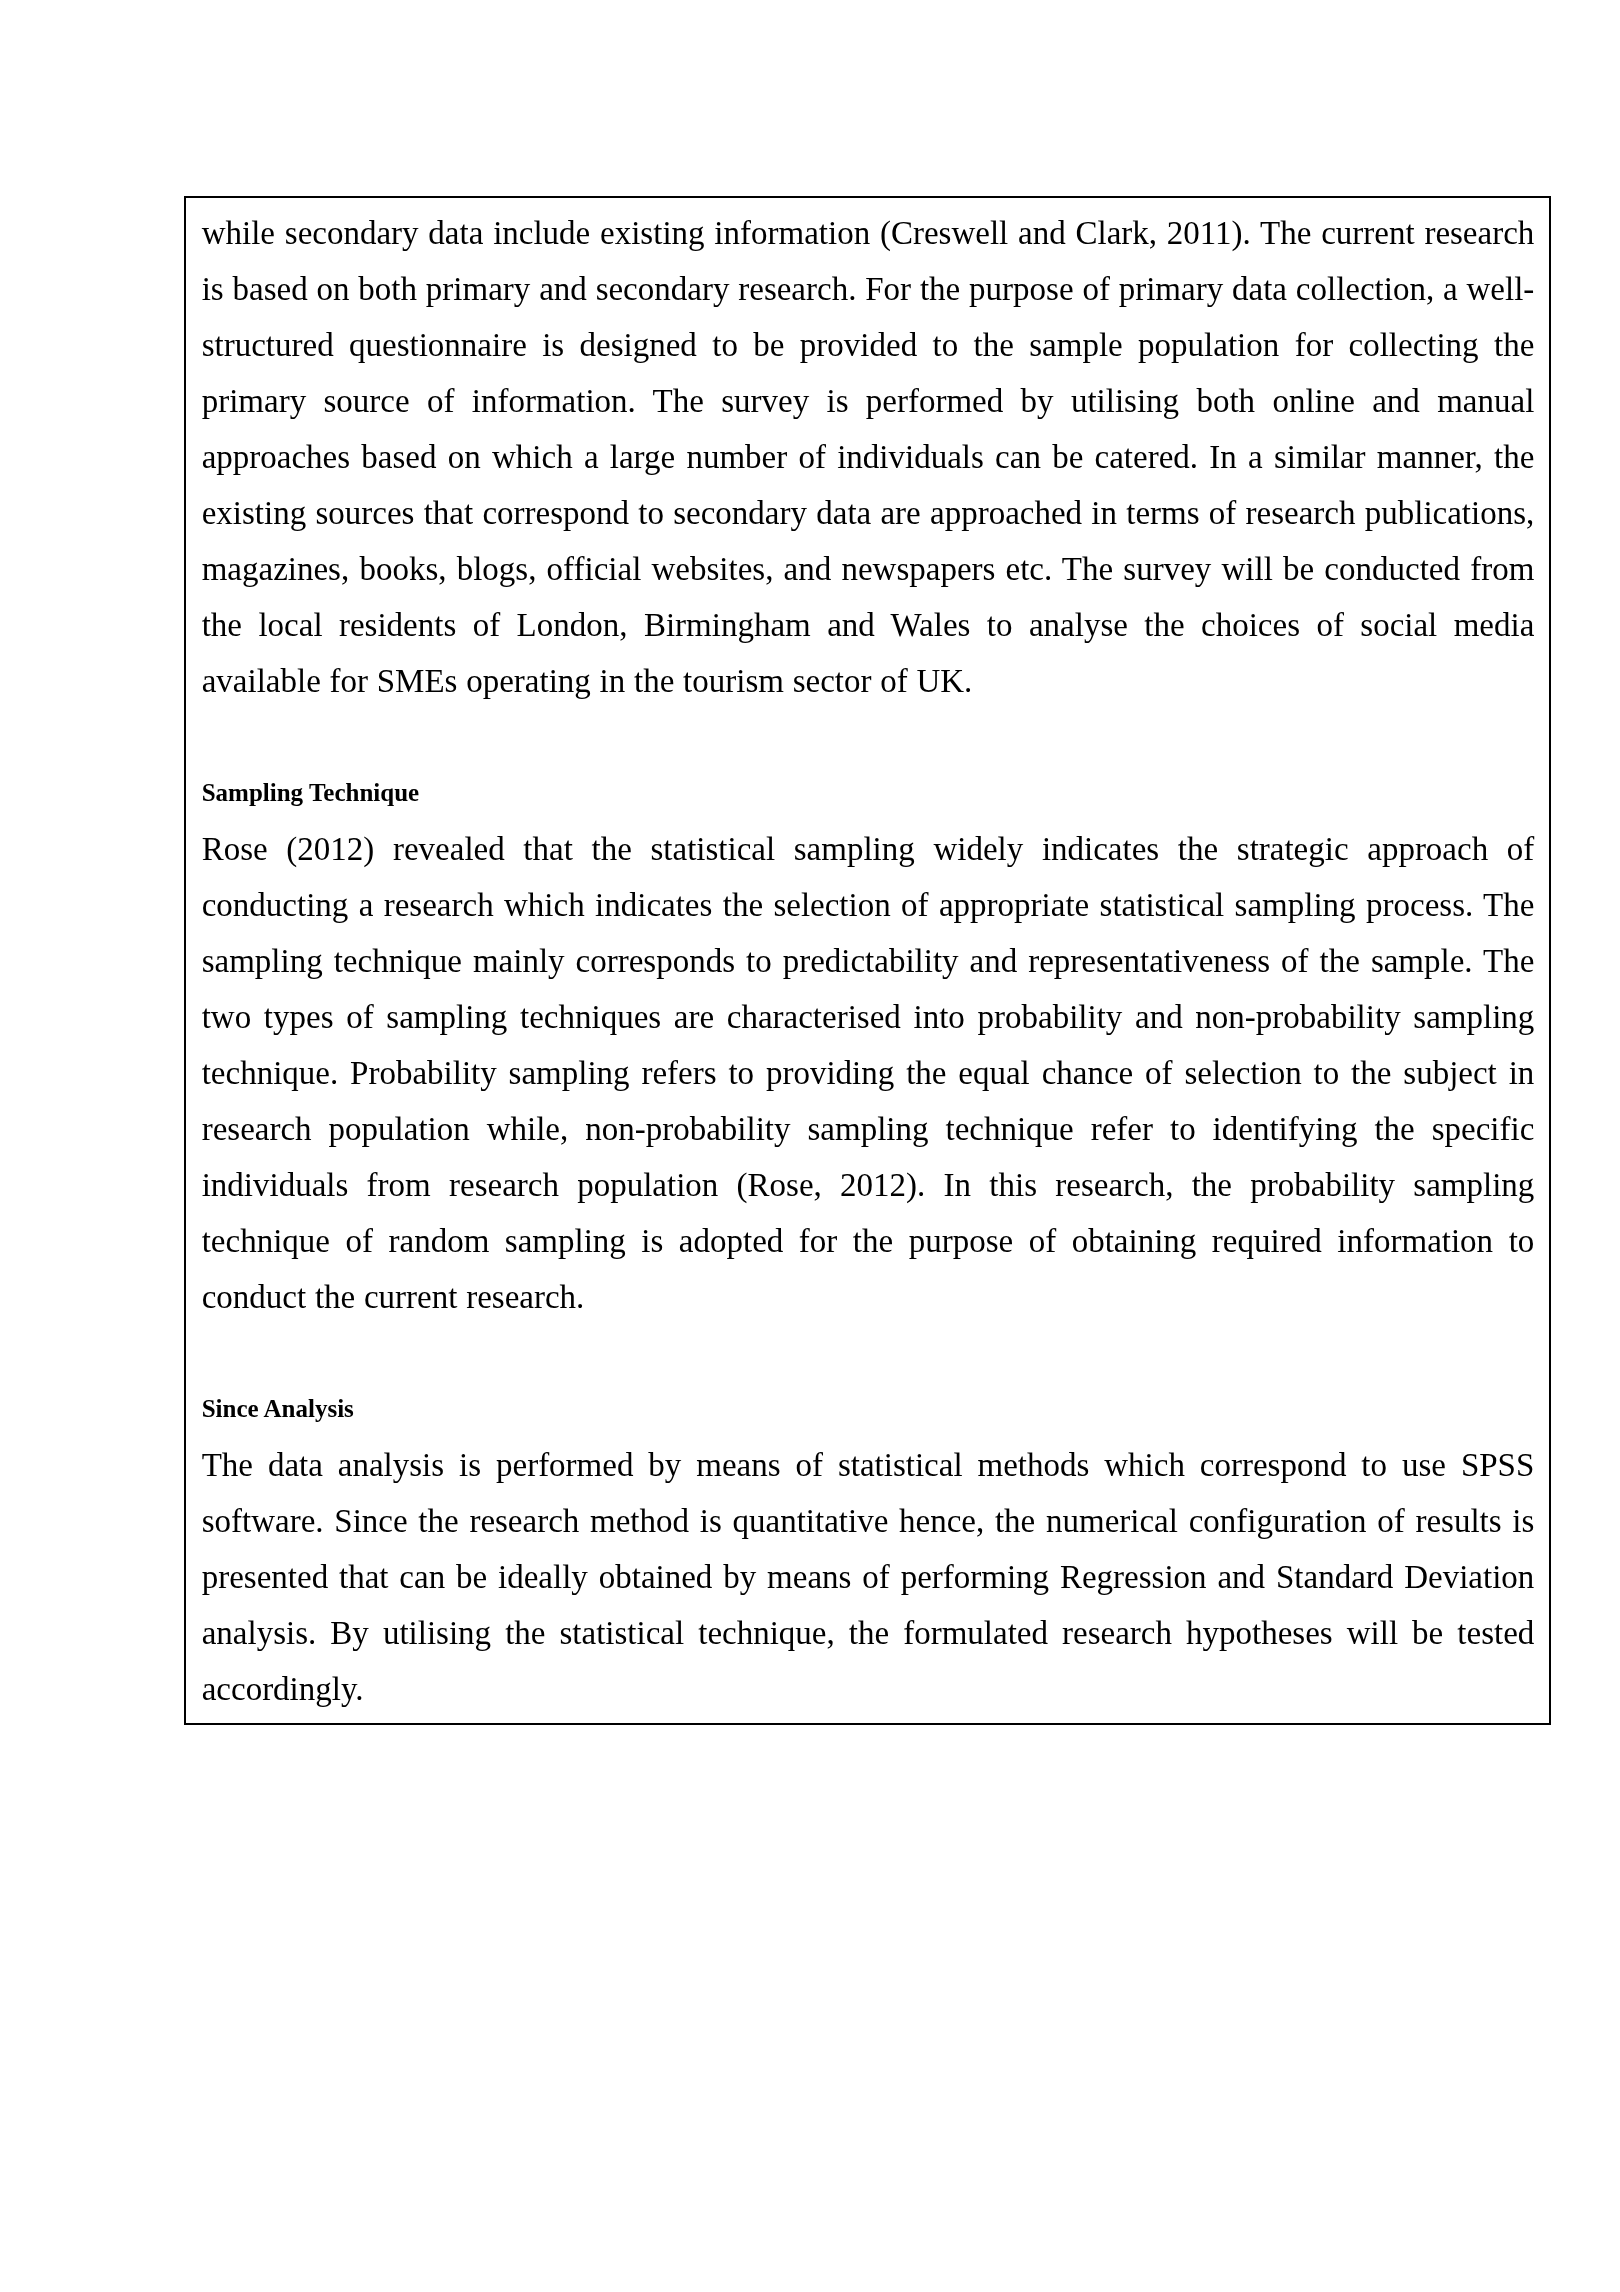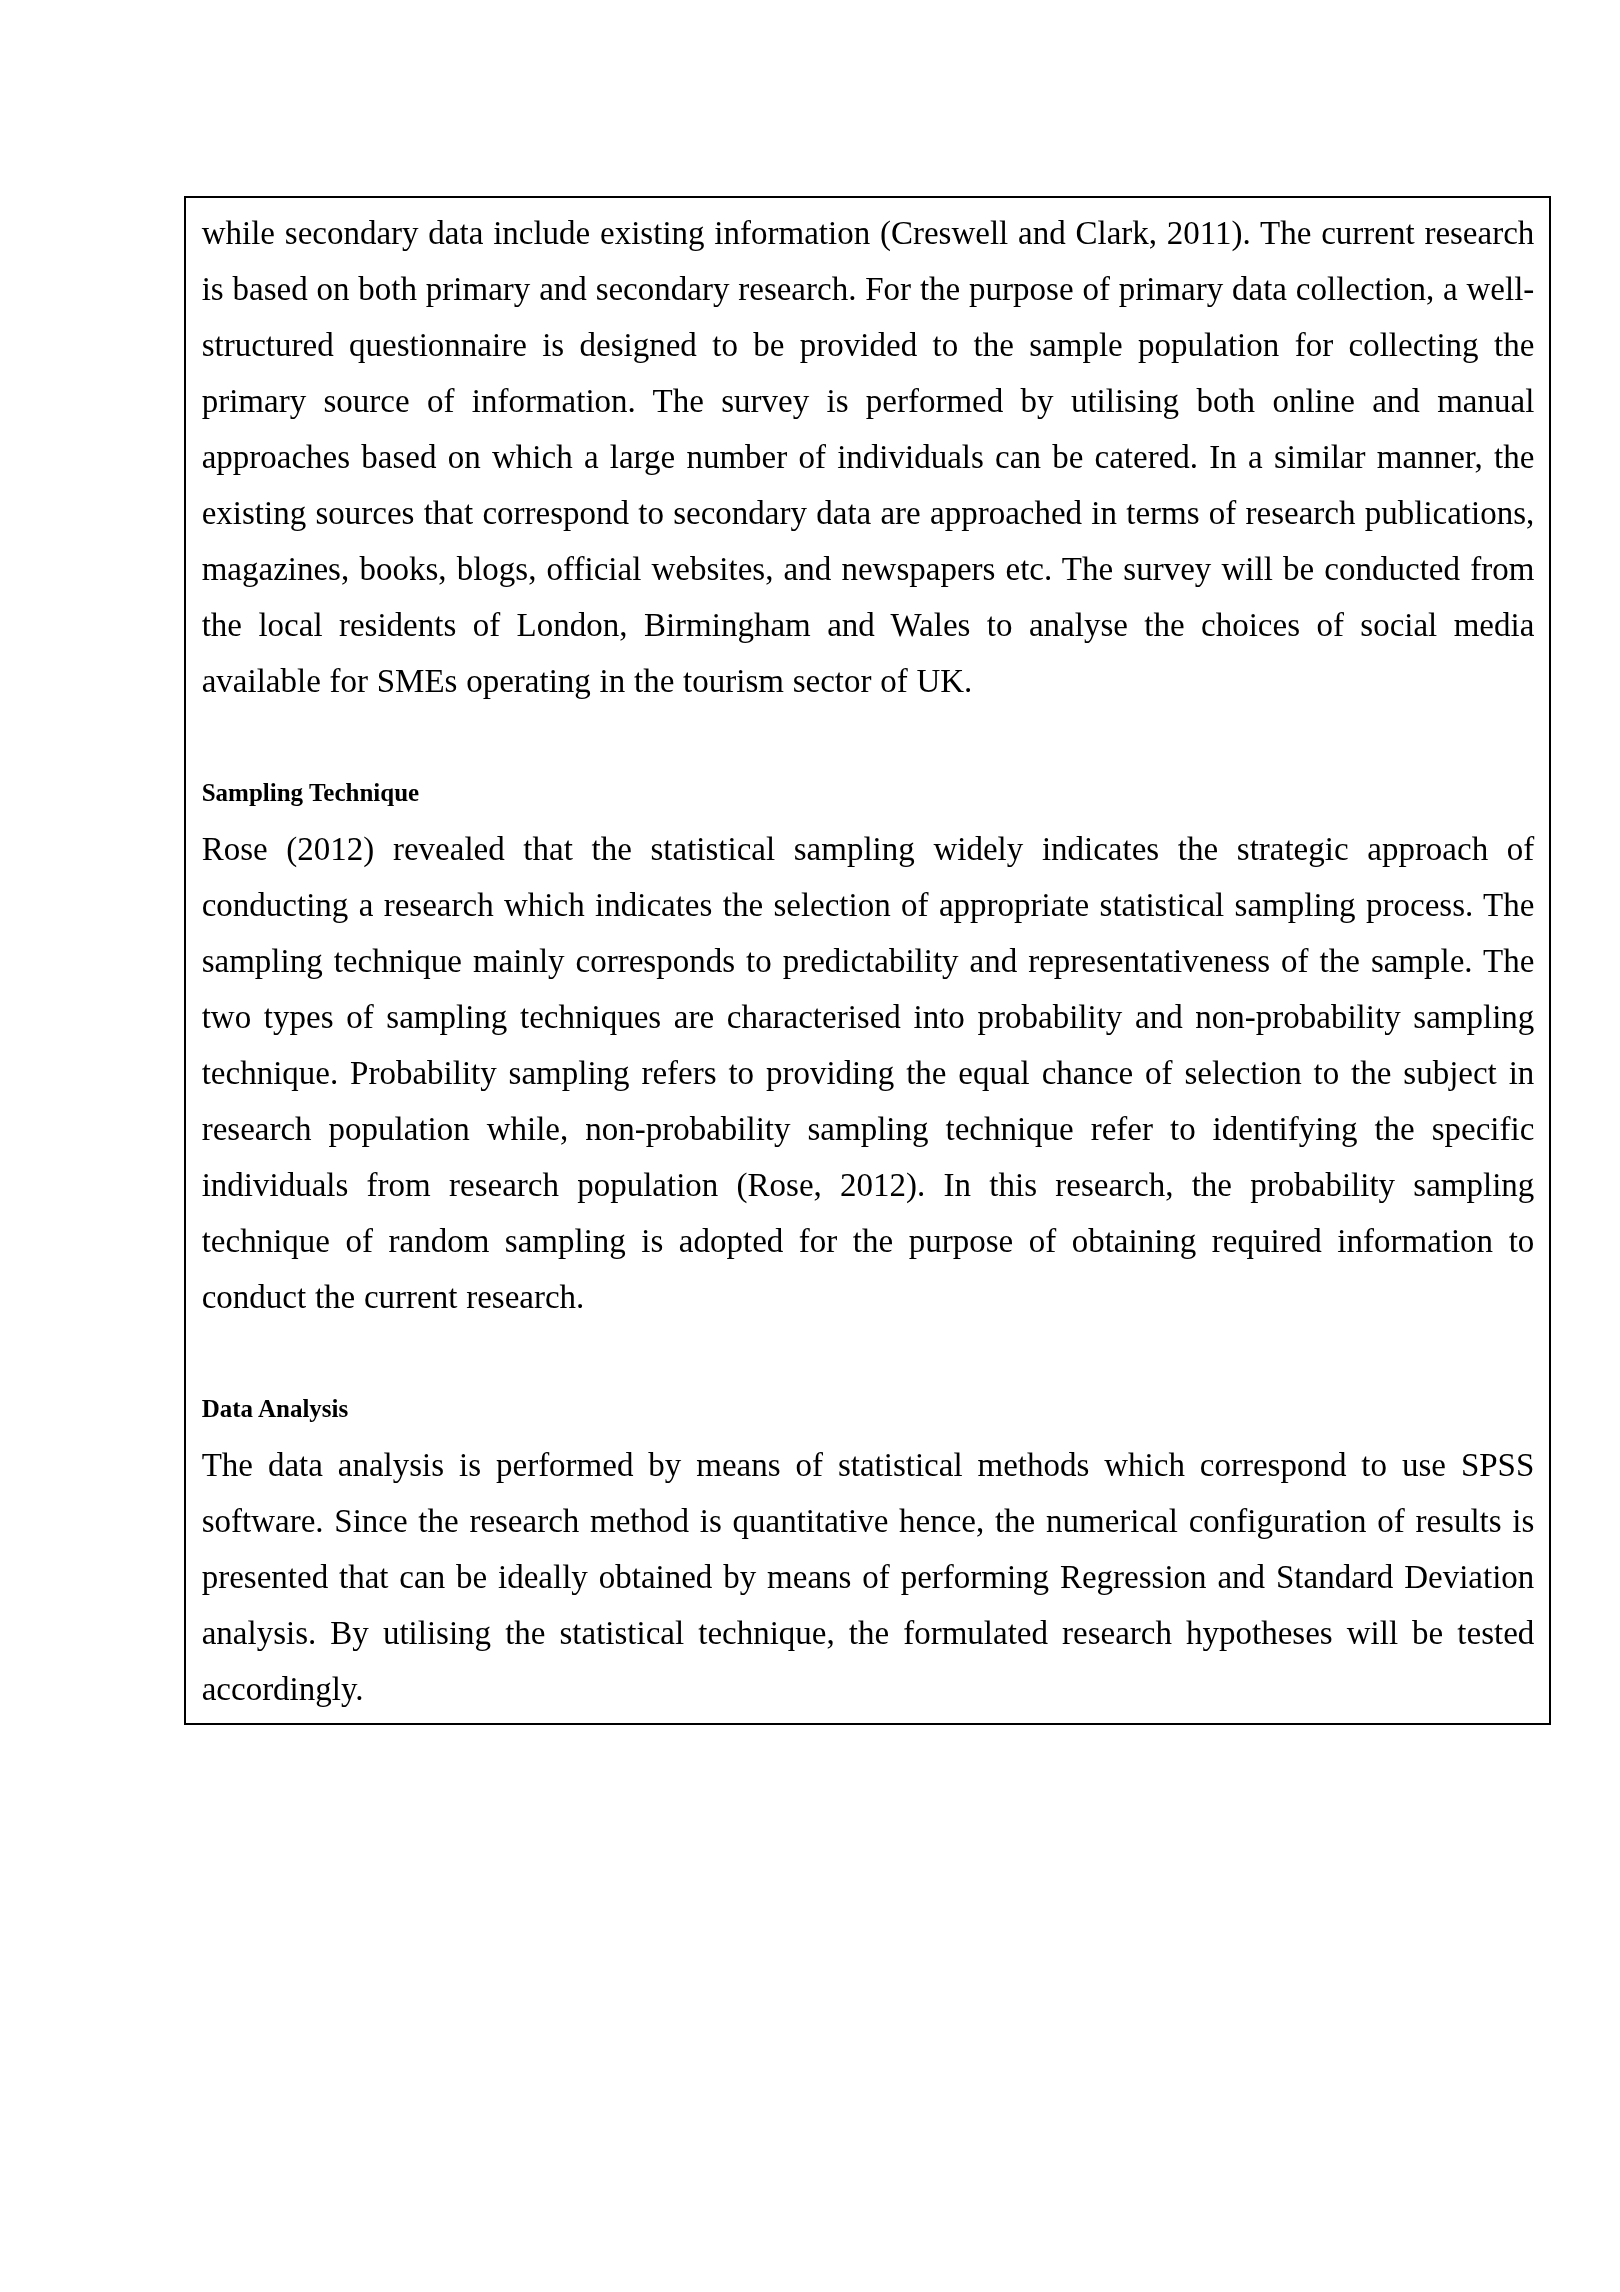--- a/index.html
+++ b/index.html
@@ -42,17 +42,17 @@
   }
 </style>
 </head>
 <body>
 
 <div class="page">
   <div class="text-box">
     <p class="para">while secondary data include existing information (Creswell and Clark, 2011). The current research is based on both primary and secondary research. For the purpose of primary data collection, a well-structured questionnaire is designed to be provided to the sample population for collecting the primary source of information. The survey is performed by utilising both online and manual approaches based on which a large number of individuals can be catered. In a similar manner, the existing sources that correspond to secondary data are approached in terms of research publications, magazines, books, blogs, official websites, and newspapers etc. The survey will be conducted from the local residents of London, Birmingham and Wales to analyse the choices of social media available for SMEs operating in the tourism sector of UK.</p>
     <h2 class="heading">Sampling Technique</h2>
     <p class="para">Rose (2012) revealed that the statistical sampling widely indicates the strategic approach of conducting a research which indicates the selection of appropriate statistical sampling process. The sampling technique mainly corresponds to predictability and representativeness of the sample. The two types of sampling techniques are characterised into probability and non-probability sampling technique. Probability sampling refers to providing the equal chance of selection to the subject in research population while, non-probability sampling technique refer to identifying the specific individuals from research population (Rose, 2012). In this research, the probability sampling technique of random sampling is adopted for the purpose of obtaining required information to conduct the current research.</p>
-    <h2 class="heading">Data Analysis</h2>
+    <h2 class="heading">Since Analysis</h2>
     <p class="para">The data analysis is performed by means of statistical methods which correspond to use SPSS software. Since the research method is quantitative hence, the numerical configuration of results is presented that can be ideally obtained by means of performing Regression and Standard Deviation analysis. By utilising the statistical technique, the formulated research hypotheses will be tested accordingly.</p>
   </div>
 </div>
 
 
 </body></html>

